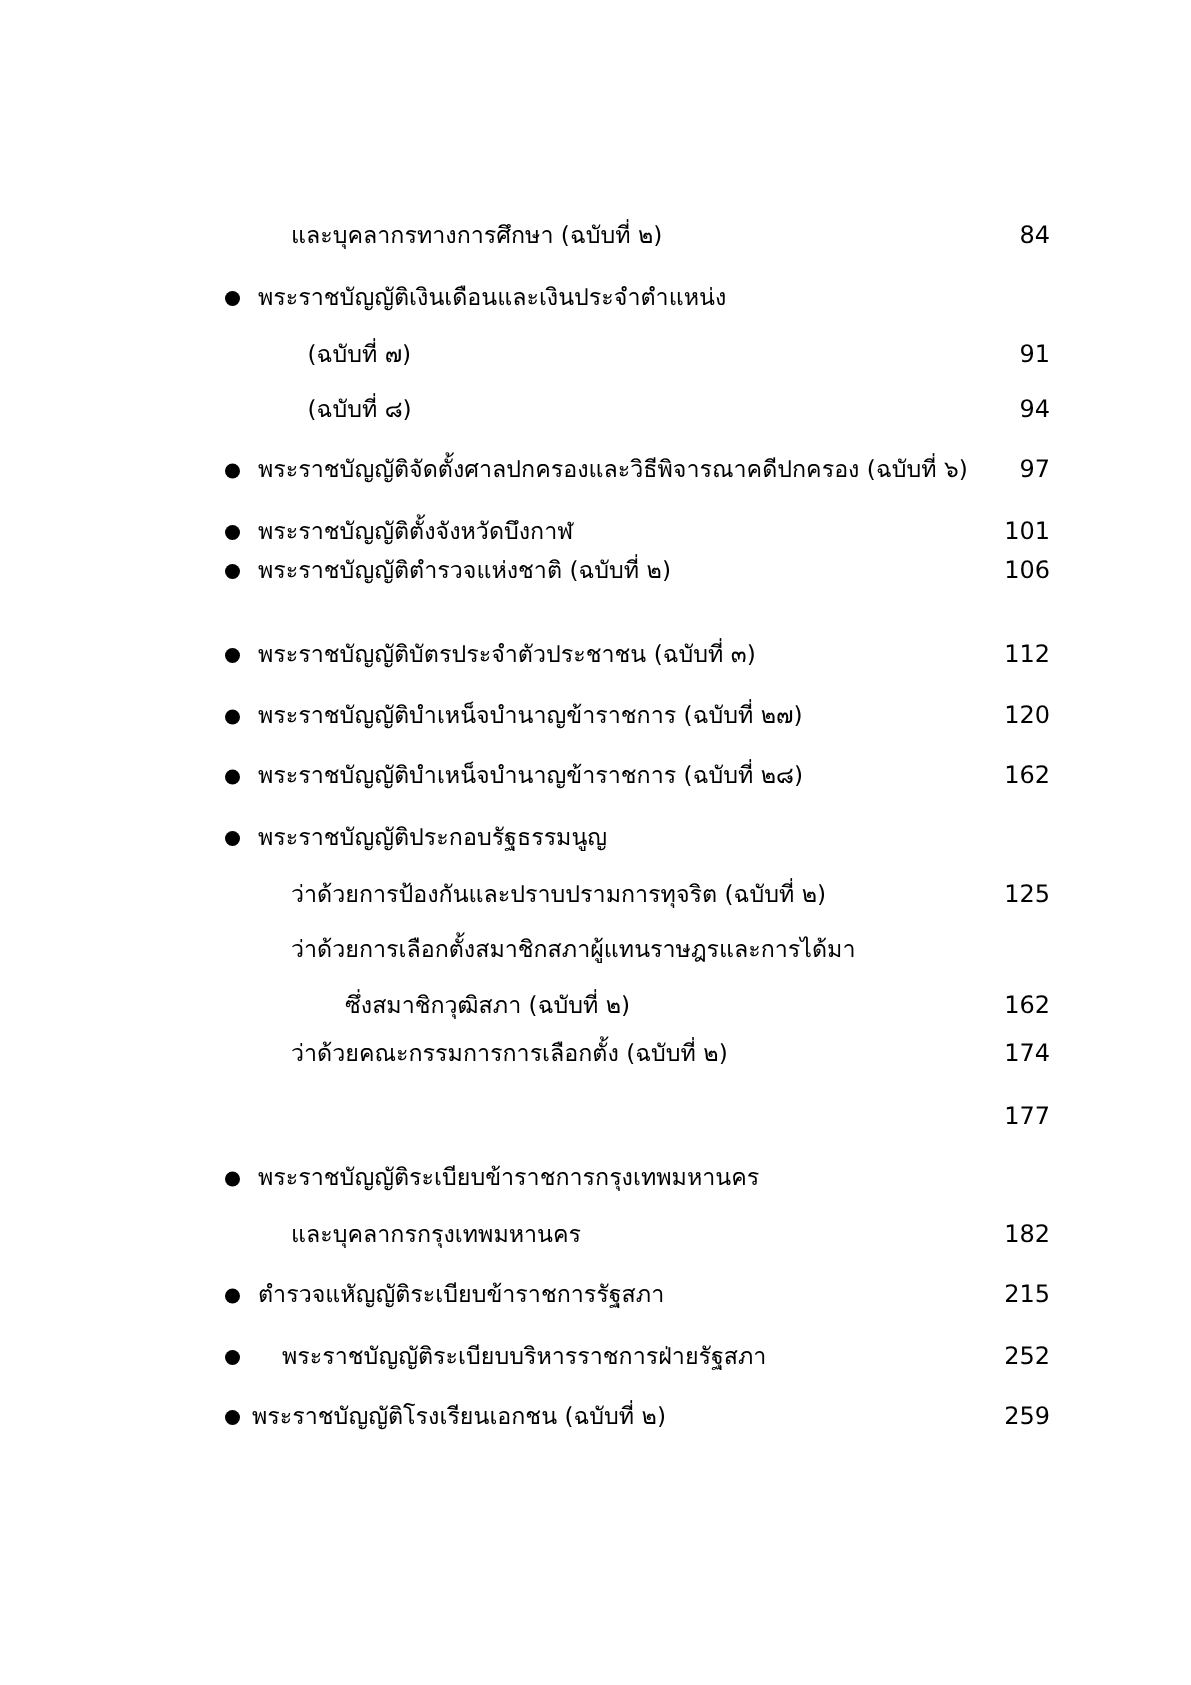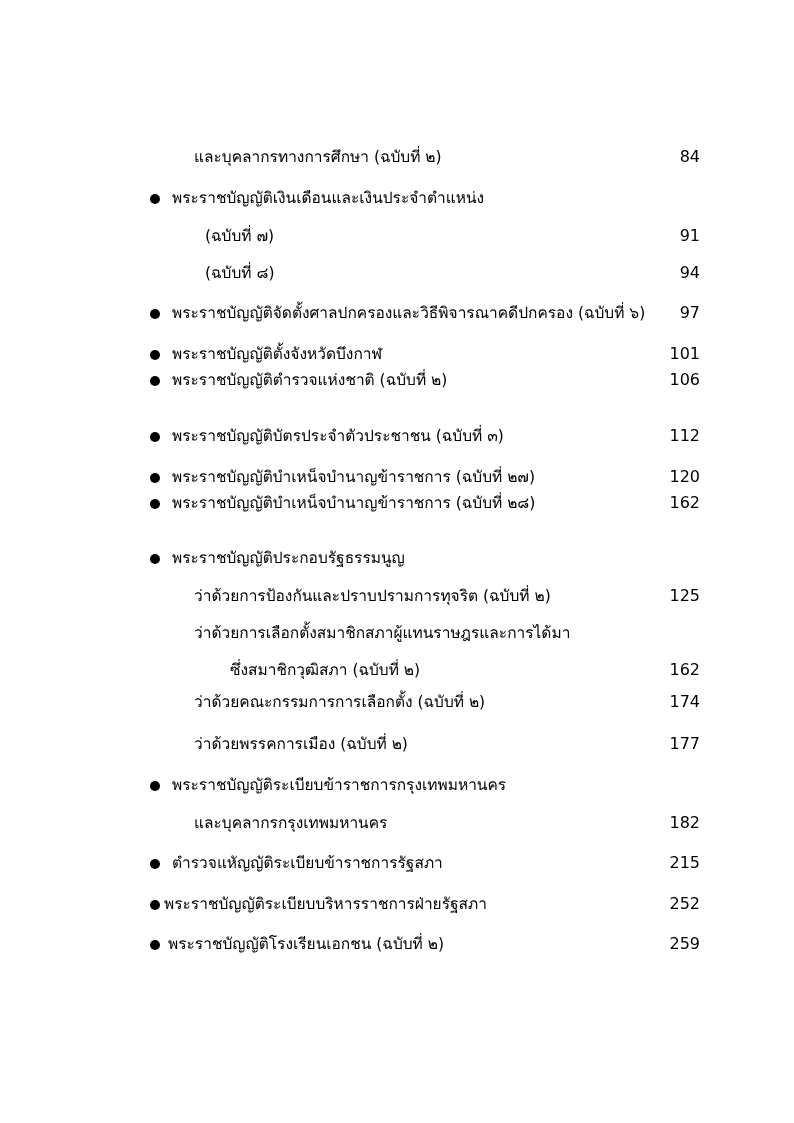--- a/index.html
+++ b/index.html
@@ -50,21 +50,21 @@
     <div class="line" style="top: 421px;">
       <span class="bullet"></span>
       <span class="txt" style="left: 172px;">พระราชบัญญัติบัตรประจำตัวประชาชน    (ฉบับที่  ๓)</span>
       <span class="pg">112</span>
     </div>
     <div class="line" style="top: 462px;">
       <span class="bullet"></span>
       <span class="txt" style="left: 172px;">พระราชบัญญัติบำเหน็จบำนาญข้าราชการ (ฉบับที่ ๒๗)</span>
       <span class="pg">120</span>
     </div>
-    <div class="line" style="top: 488px;">
+    <div class="line" style="top: 502px;">
       <span class="bullet"></span>
       <span class="txt" style="left: 172px;">พระราชบัญญัติบำเหน็จบำนาญข้าราชการ (ฉบับที่ ๒๘)</span>
       <span class="pg">162</span>
     </div>
     <div class="line" style="top: 543px;">
       <span class="bullet"></span>
       <span class="txt" style="left: 172px;">พระราชบัญญัติประกอบรัฐธรรมนูญ</span>
       <span class="pg"></span>
     </div>
     <div class="line" style="top: 581px;">
@@ -77,40 +77,39 @@
     </div>
     <div class="line" style="top: 655px;">
       <span class="txt" style="left: 230px;">ซึ่งสมาชิกวุฒิสภา (ฉบับที่ ๒)</span>
       <span class="pg">162</span>
     </div>
     <div class="line" style="top: 687px;">
       <span class="txt" style="left: 194px;">ว่าด้วยคณะกรรมการการเลือกตั้ง (ฉบับที่ ๒)</span>
       <span class="pg">174</span>
     </div>
     <div class="line" style="top: 729px;">
-      <span class="txt" style="left: 194px;">ว่าด้วยพรรคการเมือง (ฉบับที่ ๒)</span>
       <span class="pg">177</span>
     </div>
     <div class="line" style="top: 770px;">
       <span class="bullet"></span>
       <span class="txt" style="left: 172px;">พระราชบัญญัติระเบียบข้าราชการกรุงเทพมหานคร</span>
       <span class="pg"></span>
     </div>
     <div class="line" style="top: 808px;">
       <span class="txt" style="left: 194px;">และบุคลากรกรุงเทพมหานคร</span>
       <span class="pg">182</span>
     </div>
     <div class="line" style="top: 848px;">
       <span class="bullet"></span>
       <span class="txt" style="left: 172px;">ตำรวจแหัญญัติระเบียบข้าราชการรัฐสภา</span>
       <span class="pg">215</span>
     </div>
     <div class="line" style="top: 889px;">
       <span class="bullet"></span>
-      <span class="txt" style="left: 164px;">พระราชบัญญัติระเบียบบริหารราชการฝ่ายรัฐสภา</span>
+      <span class="txt" style="left: 188px;">พระราชบัญญัติระเบียบบริหารราชการฝ่ายรัฐสภา</span>
       <span class="pg">252</span>
     </div>
     <div class="line" style="top: 929px;">
       <span class="bullet"></span>
       <span class="txt" style="left: 168px;">พระราชบัญญัติโรงเรียนเอกชน  (ฉบับที่ ๒)</span>
       <span class="pg">259</span>
     </div>
   </div>
 
 </body></html>

